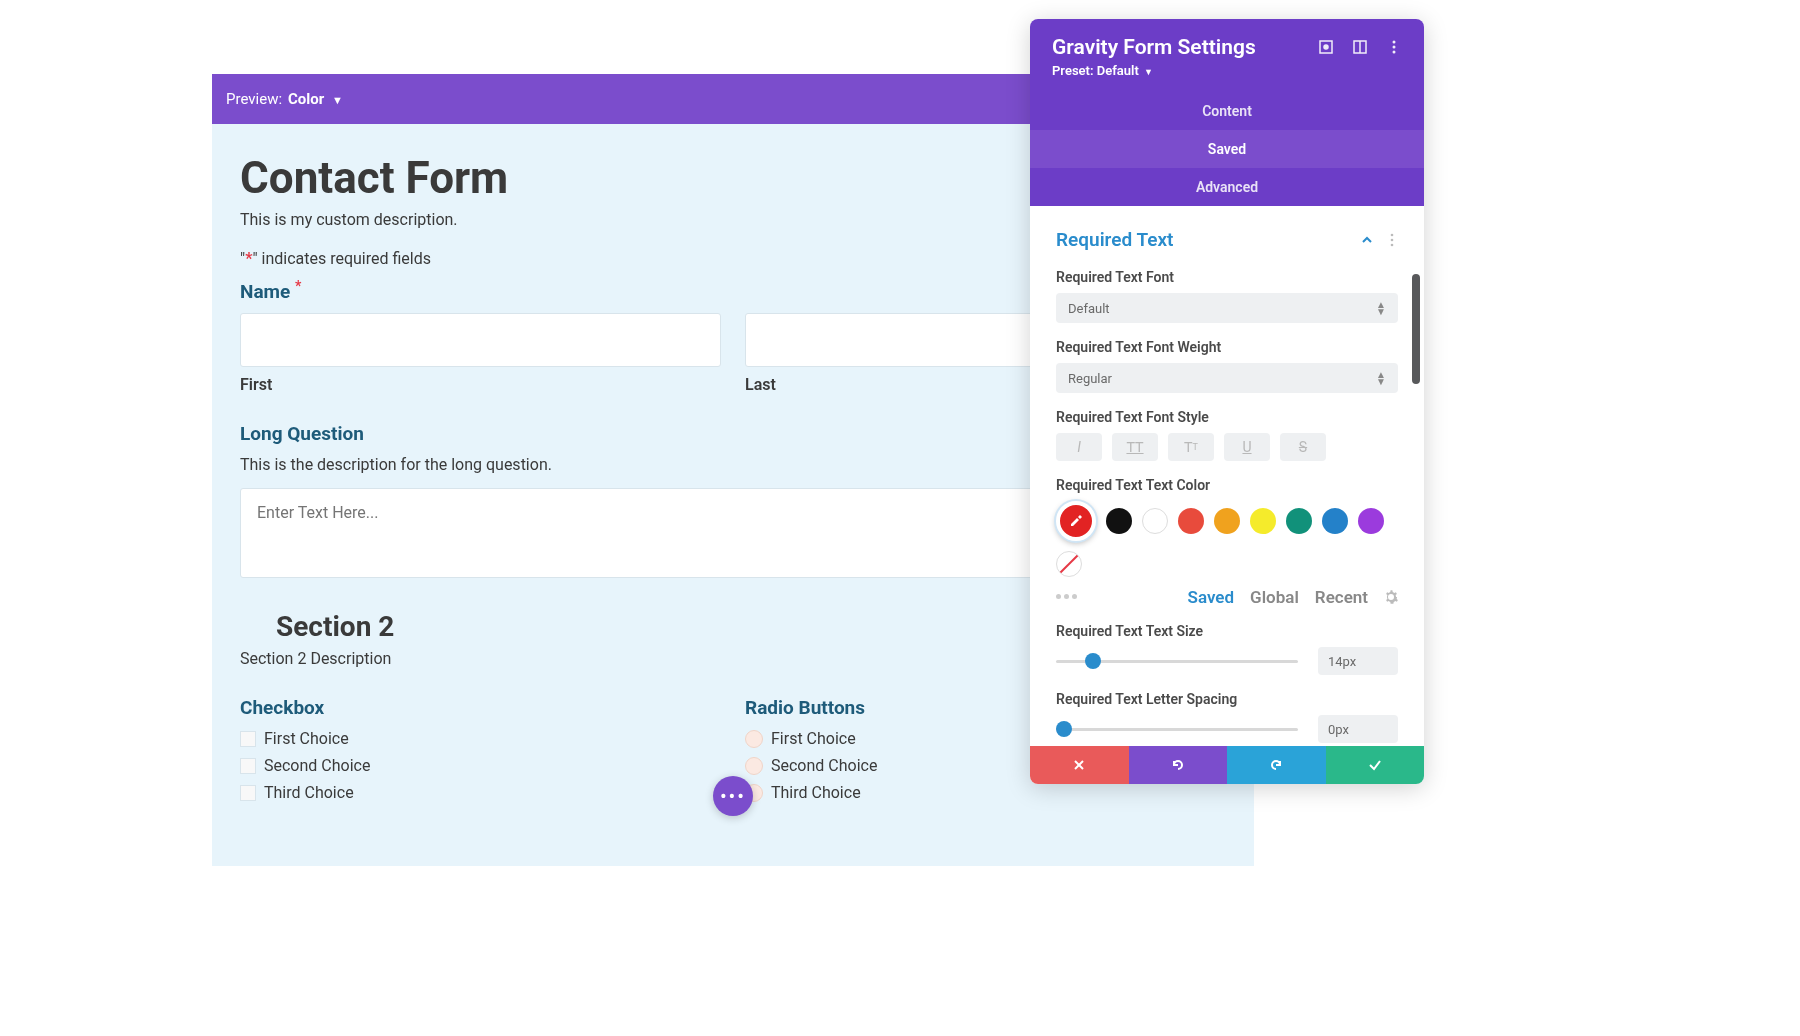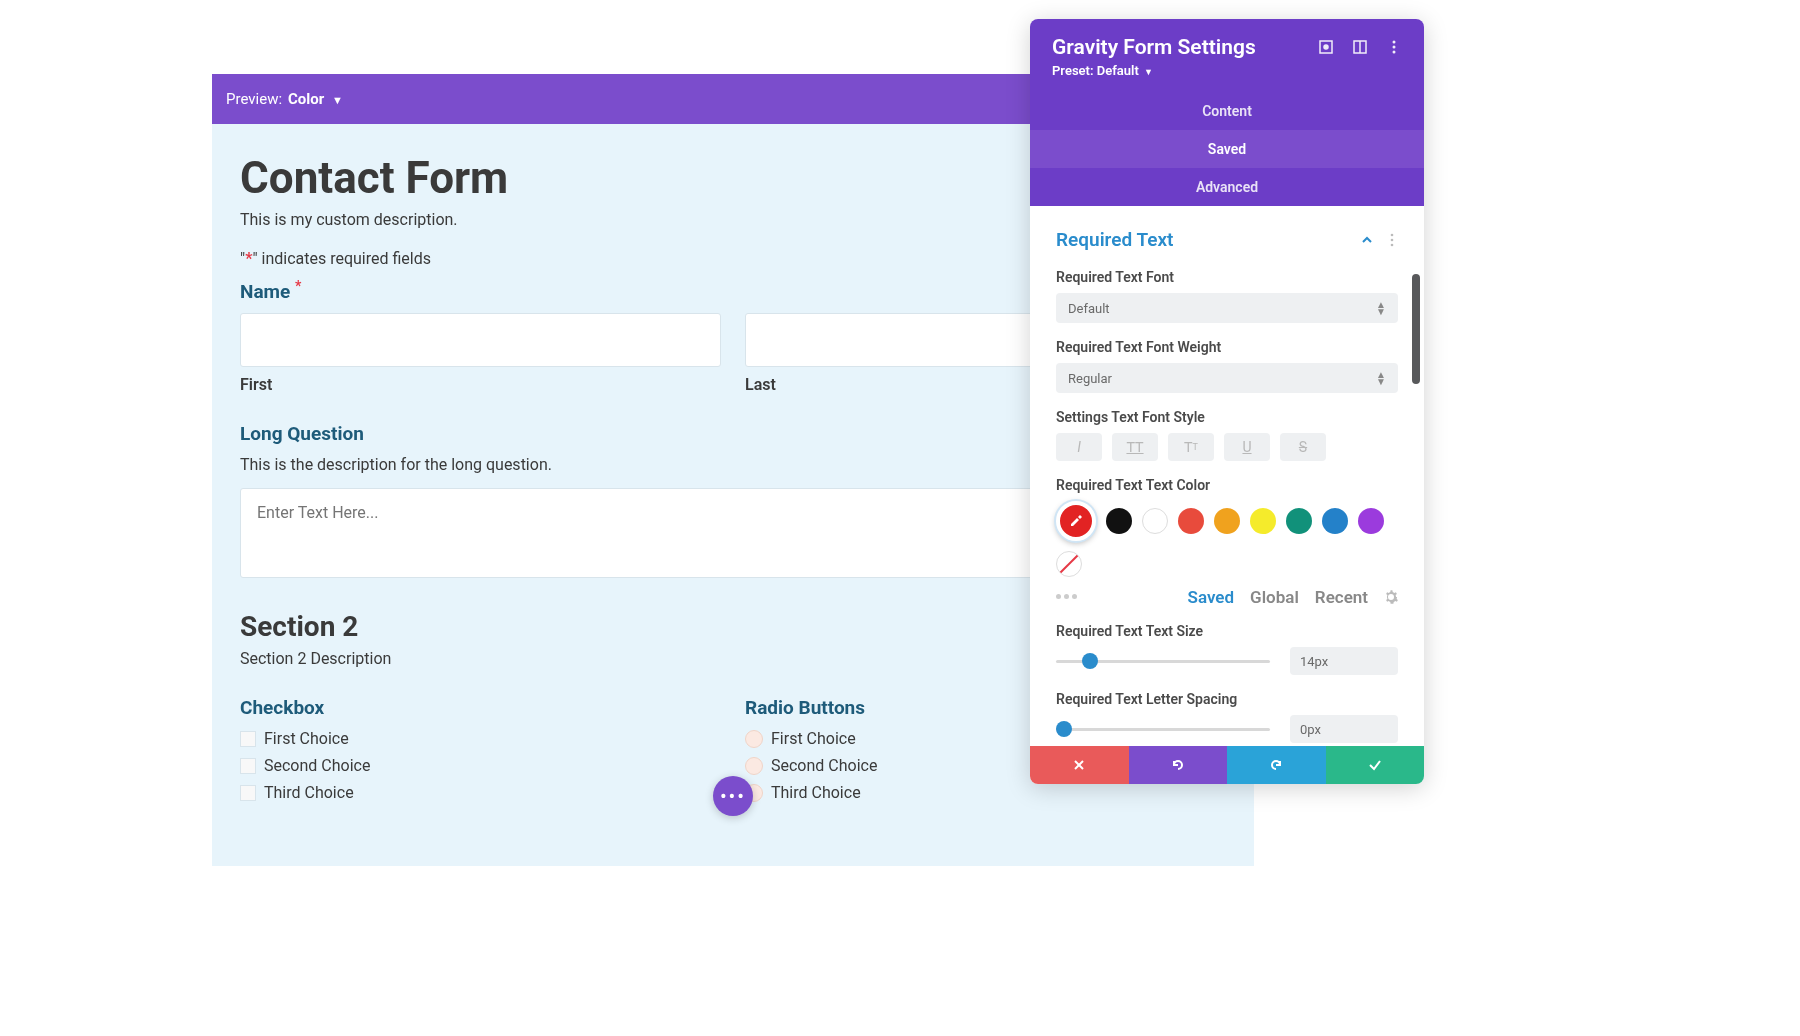--- a/index.html
+++ b/index.html
@@ -25,21 +25,21 @@
 .name-row { display: flex; gap: 24px; margin-bottom: 28px; justify-content: flex-end; }
 .name-col { flex: 1; }
 .text-input { width: 100%; height: 54px; background: #fff; border: 1px solid #d8e4eb; border-radius: 3px; padding: 0 12px; font-size: 15px; }
 .sub-label { font-size: 16px; color: #3a3a3a; font-weight: 600; margin-top: 8px; display: block; }
 
 .field-group { margin-bottom: 28px; }
 .field-desc { font-size: 16px; color: #3a3a3a; margin-bottom: 14px; }
 
 .textarea { width: 100%; height: 90px; background: #fff; border: 1px solid #d8e4eb; border-radius: 3px; padding: 14px 16px; font-size: 16px; font-family: inherit; color: #888; resize: none; }
 
-.section-title { font-size: 28px; font-weight: 700; color: #3a3a3a; margin-bottom: 6px; }
+.section-title { font-size: 28px; font-weight: 700; color: #3a3a3a; margin-bottom: 6px; margin-left: 36px; }
 .section-desc { font-size: 16px; color: #3a3a3a; margin-bottom: 28px; }
 
 .choice-row { display: flex; gap: 24px; }
 .choice-col { flex: 1; }
 .choice-item { display: flex; align-items: center; margin-bottom: 8px; }
 .checkbox-box { width: 16px; height: 16px; background: #f8f8f8; border: 1px solid #d8e4eb; margin-right: 8px; }
 .radio-circle { width: 18px; height: 18px; background: #fbe9e2; border: 1px solid #f0d4c8; border-radius: 50%; margin-right: 8px; }
 .choice-label { font-size: 16px; color: #3a3a3a; }
 
 .fab { position: absolute; left: 713px; top: 776px; width: 40px; height: 40px; border-radius: 50%; background: #7b4dcc; display: flex; align-items: center; justify-content: center; color: #fff; font-size: 20px; letter-spacing: 2px; box-shadow: 0 2px 8px rgba(0,0,0,0.2); }
@@ -85,21 +85,21 @@
 .color-dot { width: 5px; height: 5px; border-radius: 50%; background: #ccc; }
 
 .color-tabs { display: flex; gap: 16px; margin-top: 10px; font-size: 17px; font-weight: 600; align-items: center; justify-content: flex-end; }
 .color-tab { color: #888; cursor: pointer; }
 .color-tab.active { color: #2a8ccc; }
 .gear-small { color: #bbb; cursor: pointer; }
 
 .slider-row { display: flex; align-items: center; gap: 20px; }
 .slider-track { flex: 1; height: 3px; background: #d8d8d8; border-radius: 2px; position: relative; }
 .slider-thumb { position: absolute; top: -7px; width: 16px; height: 16px; background: #2a8ccc; border-radius: 50%; cursor: grab; }
-.slider-val { width: 108px; height: 28px; background: #eef0f2; border-radius: 4px; display: flex; align-items: center; padding: 0 10px; font-size: 13px; color: #6a6a6a; }
+.slider-val { width: 80px; height: 28px; background: #eef0f2; border-radius: 4px; display: flex; align-items: center; padding: 0 10px; font-size: 13px; color: #6a6a6a; }
 
 .panel-footer { display: flex; height: 38px; }
 .footer-btn { flex: 1; display: flex; align-items: center; justify-content: center; cursor: pointer; color: #fff; }
 .footer-btn.red { background: #e95a5a; }
 .footer-btn.purple { background: #7b4dcc; }
 .footer-btn.blue { background: #2aa3d8; }
 .footer-btn.green { background: #2ab88a; }
 
 svg { display: block; }
 </style>
@@ -264,21 +264,21 @@
       <div class="select-box">
         <span>Regular</span>
         <span class="select-arrows">
             <span>▲</span>
             <span>▼</span>
           </span>
       </div>
     </div>
 
     <div class="control-group">
-      <span class="control-label">Settings Text Font Style</span>
+      <span class="control-label">Required Text Font Style</span>
       <div class="style-btns">
         <div class="style-btn">
             <i>I</i>
           </div>
         <div class="style-btn" style="font-family:sans-serif;text-decoration:underline;">TT</div>
         <div class="style-btn" style="font-family:sans-serif;">T<span style="font-size:9px;">T</span></div>
         <div class="style-btn">
             <u>U</u>
           </div>
         <div class="style-btn">

